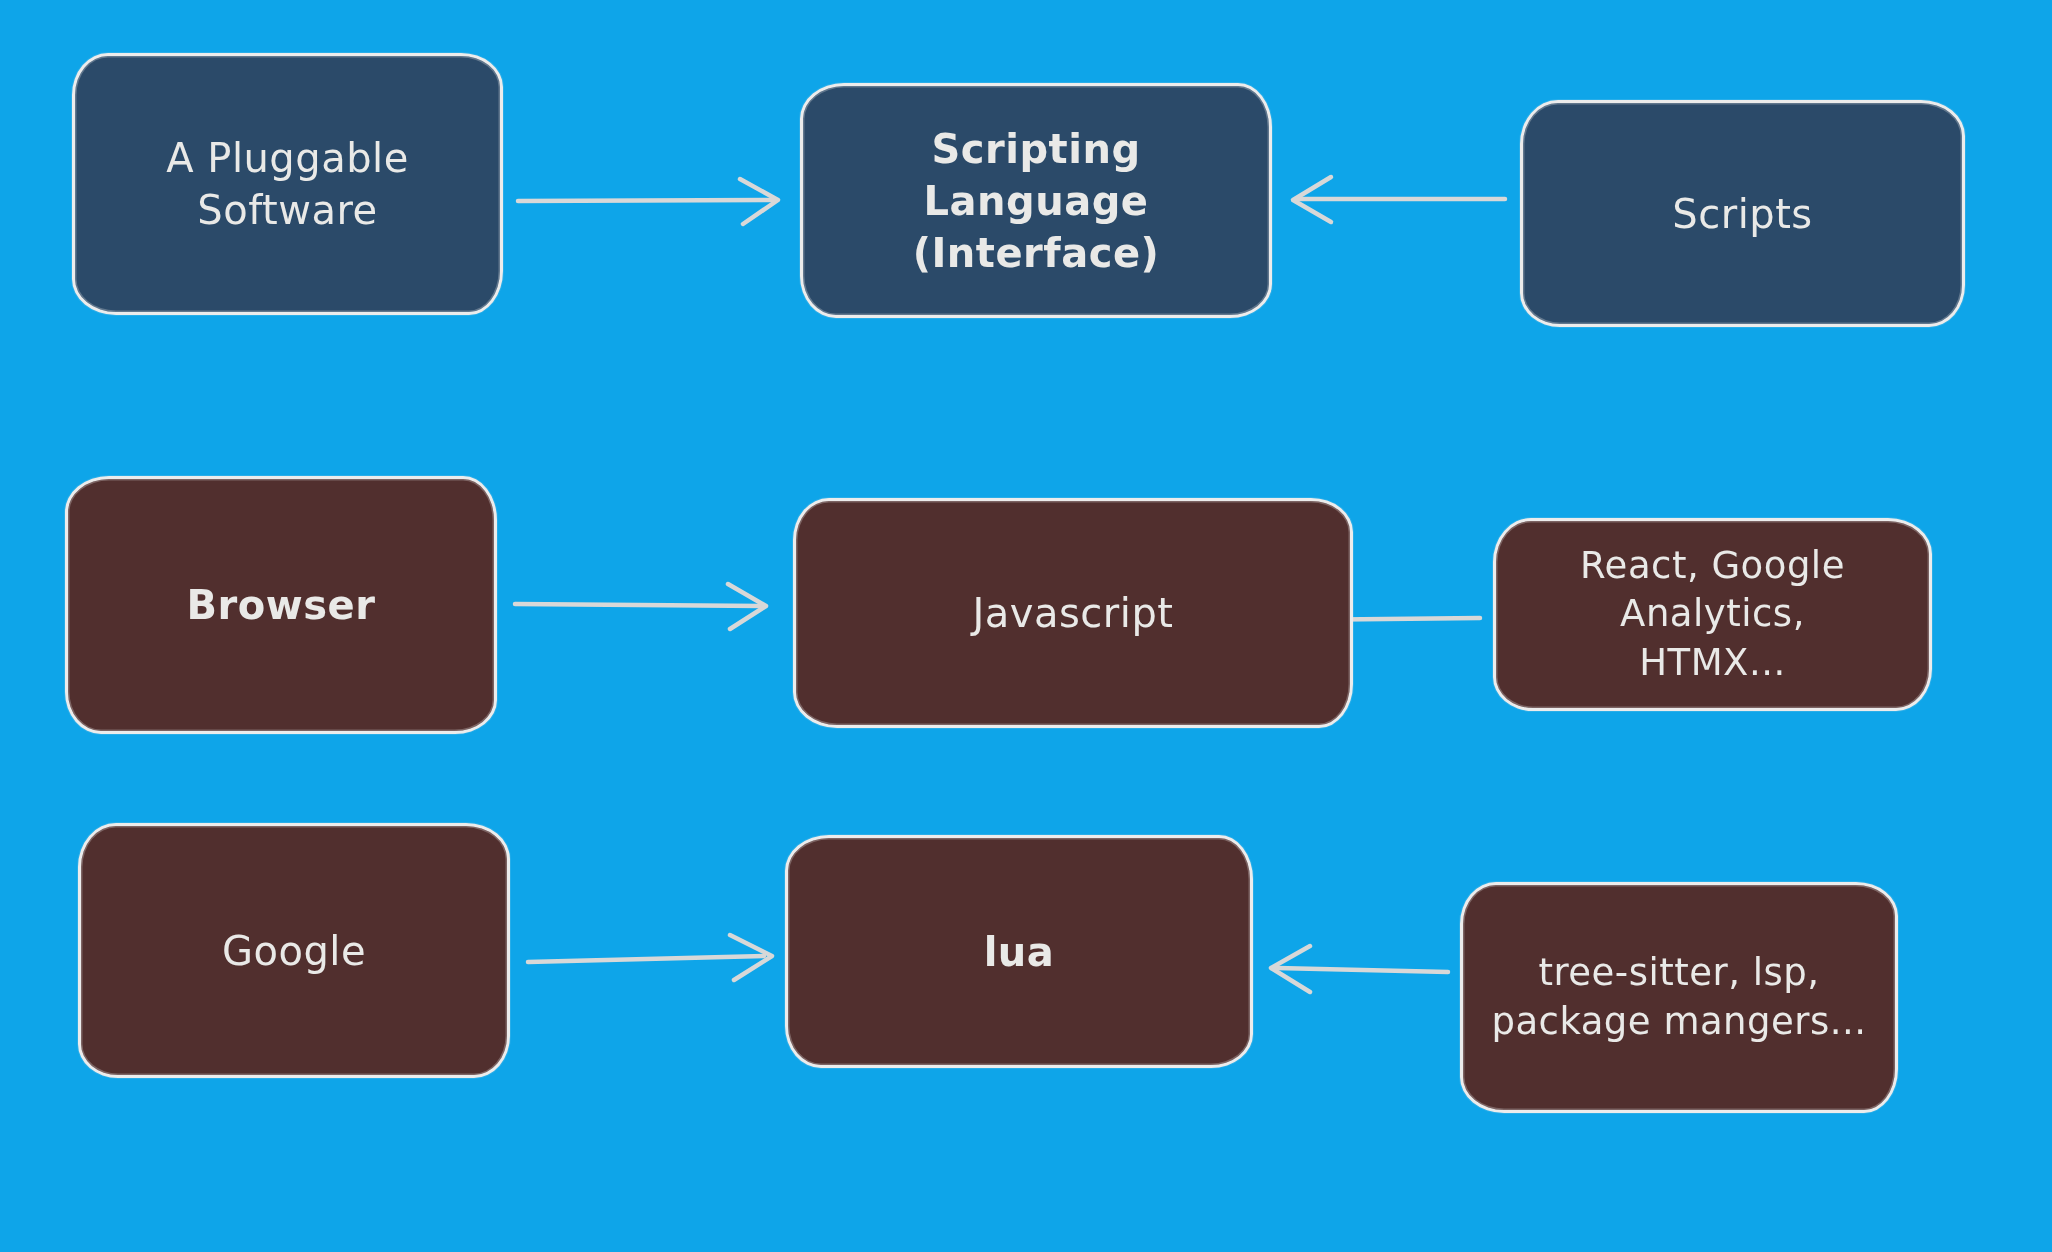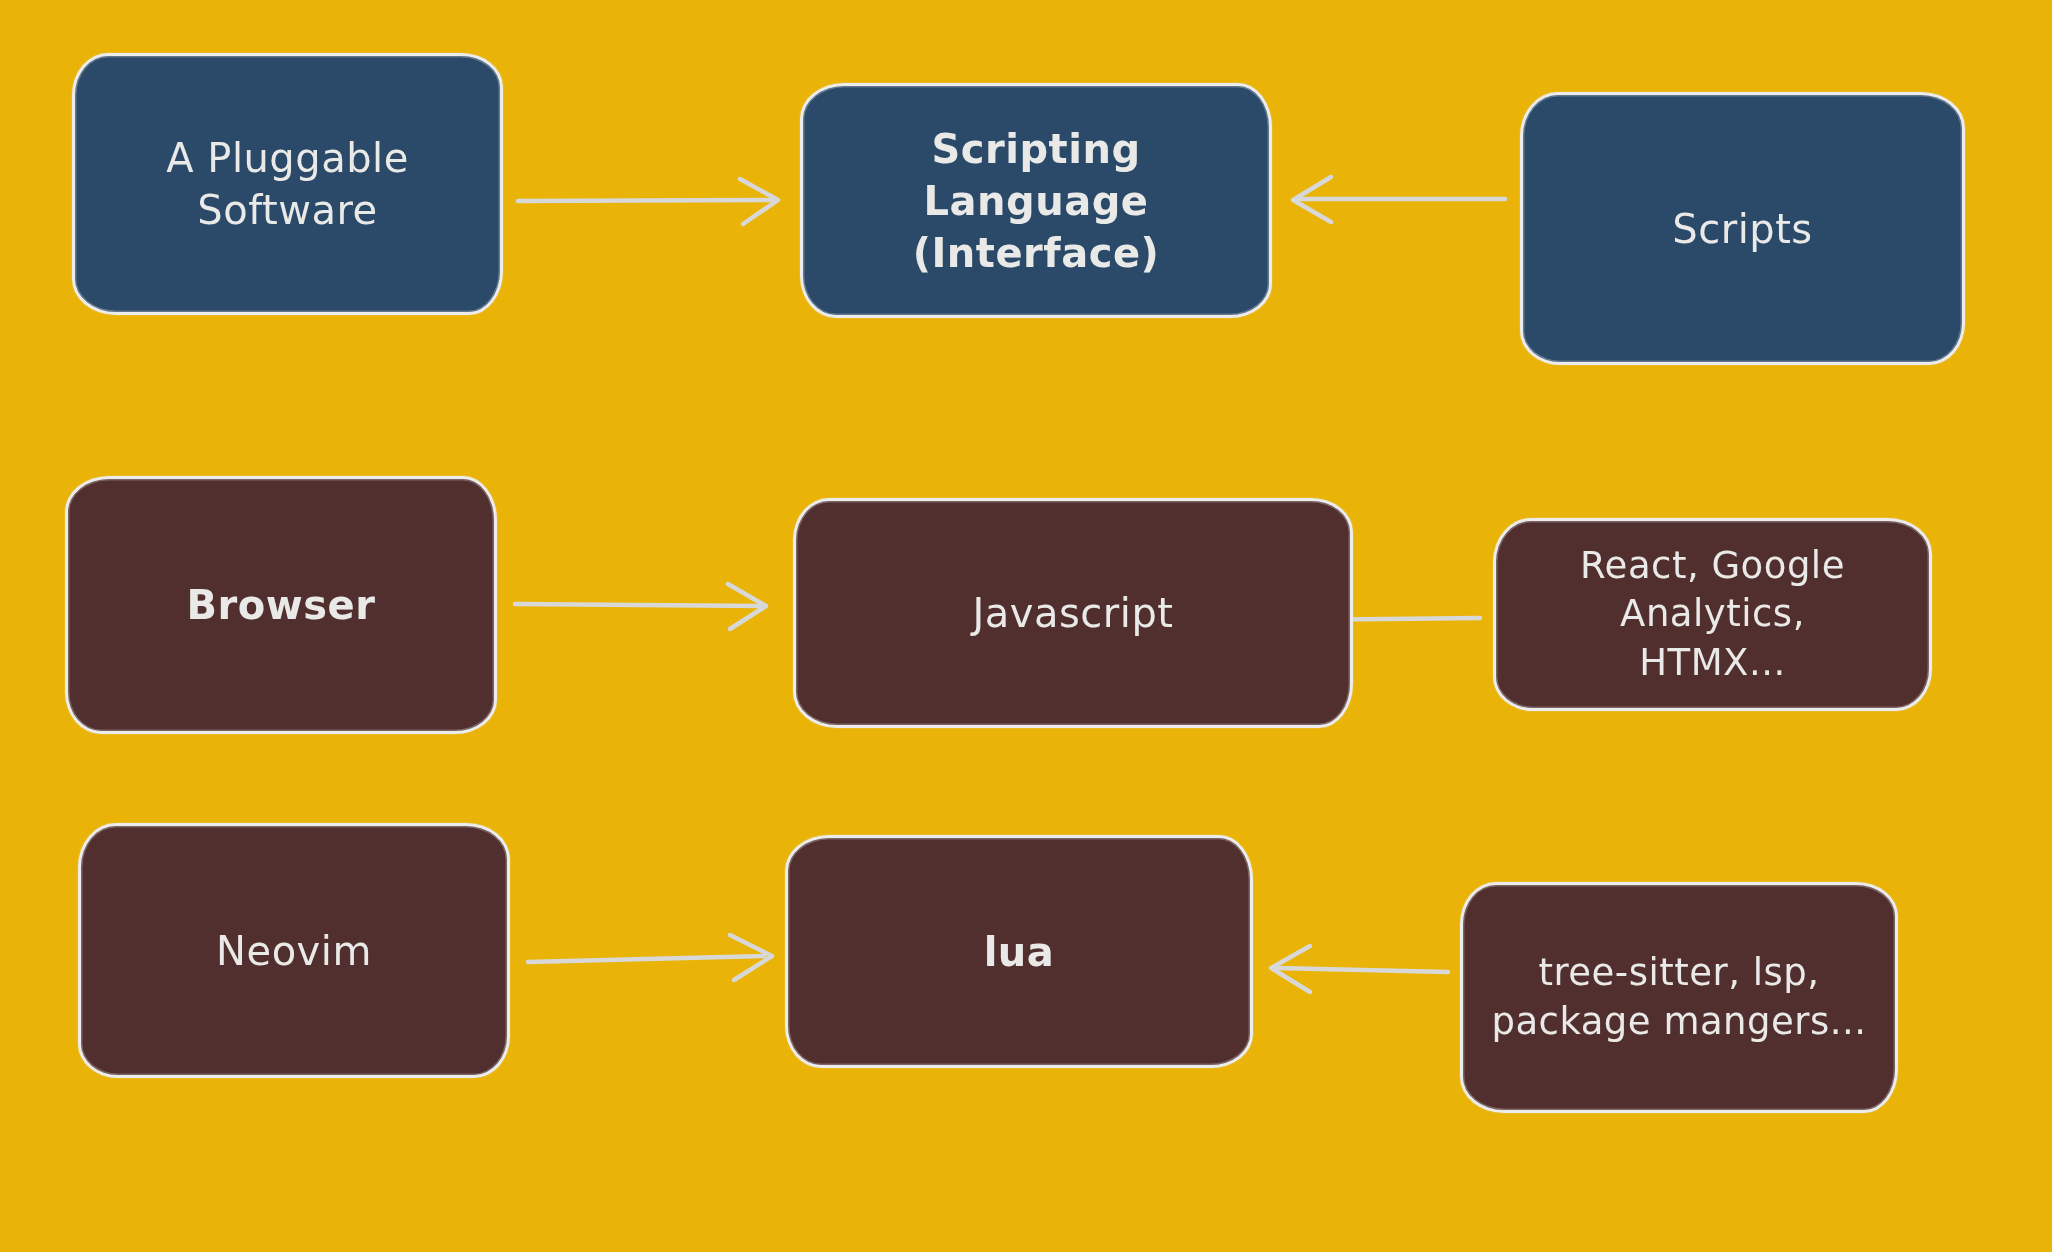--- a/index.html
+++ b/index.html
@@ -4,21 +4,21 @@
 <style>
   html, body {
     margin: 0;
     padding: 0;
     background: #000;
   }
   #canvas {
     position: relative;
     width: 2052px;
     height: 1252px;
-    background: #eab308;
+    background: #0ea5e9;
     overflow: hidden;
     font-family: "DejaVu Sans", sans-serif;
   }
   .node {
     position: absolute;
     box-sizing: border-box;
     display: flex;
     align-items: center;
     justify-content: center;
     text-align: center;
@@ -34,21 +34,21 @@
     white-space: pre-line;
   }
   .node.blue   { background: #2b4a69; }
   .node.maroon { background: #512f2e; }
   .node.r1 { border-radius: 36px 42px 34px 44px / 42px 34px 44px 36px; }
   .node.r2 { border-radius: 44px 34px 42px 36px / 36px 44px 34px 42px; font-weight: bold; }
   .node.r3 { border-radius: 38px 44px 36px 40px / 44px 36px 42px 34px; }
   .node.small { font-size: 37px; }
   #pluggable  { left:   72px; top:  53px; width: 431px; height: 262px; }
   #scripting  { left:  800px; top:  83px; width: 472px; height: 235px; }
-  #scripts    { left: 1520px; top:  92px; width: 445px; height: 273px; }
+  #scripts    { left: 1520px; top:  100px; width: 445px; height: 227px; }
   #browser    { left:   65px; top: 476px; width: 432px; height: 258px; }
   #javascript { left:  793px; top: 498px; width: 560px; height: 230px; }
   #weblibs    { left: 1493px; top: 518px; width: 439px; height: 193px; }
   #neovim     { left:   78px; top: 823px; width: 432px; height: 255px; }
   #lua        { left:  785px; top: 835px; width: 468px; height: 233px; }
   #nvimtools  { left: 1460px; top: 882px; width: 438px; height: 231px; }
   #arrow-layer {
     position: absolute;
     left: 0; top: 0;
     width: 2052px;
@@ -123,21 +123,21 @@
     <span class="label">Javascript</span>
   </div>
 
   <div class="node maroon r3 small" id="weblibs">
     <span class="label">React, Google
 Analytics,
 HTMX...</span>
   </div>
 
   <div class="node maroon r3" id="neovim">
-    <span class="label">Neovim</span>
+    <span class="label">Google</span>
   </div>
 
   <div class="node maroon r1 small" id="nvimtools">
     <span class="label">tree-sitter, lsp,
 package mangers...</span>
   </div>
 
   <div class="node maroon r2" id="lua">
     <span class="label">lua</span>
   </div>

